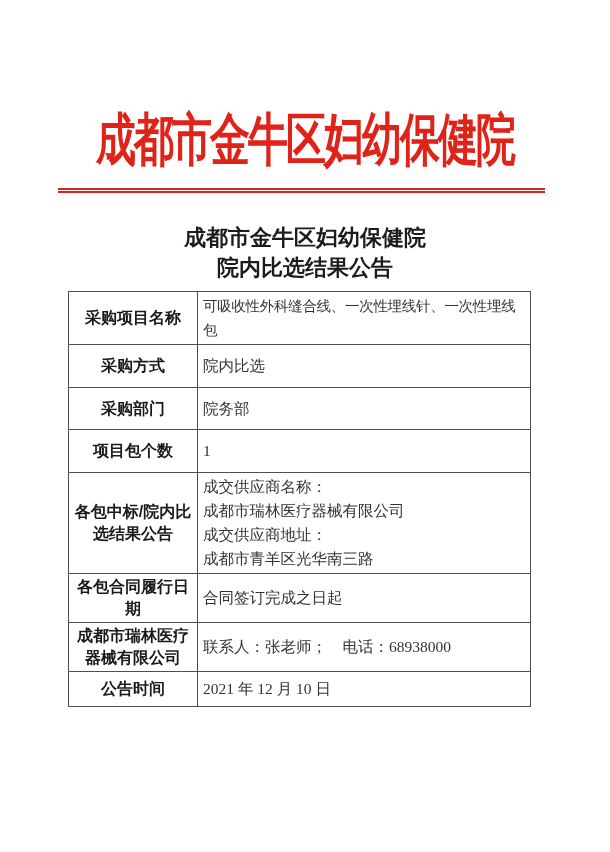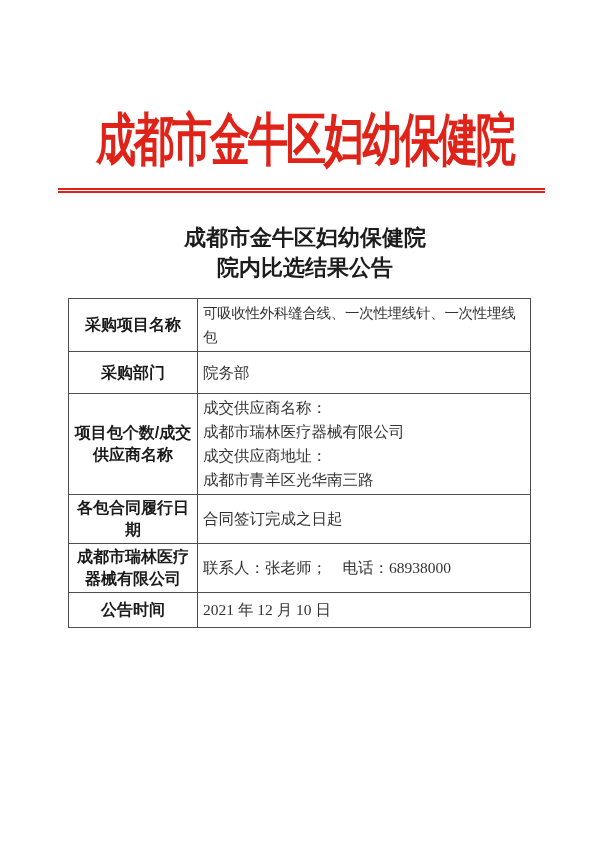--- a/index.html
+++ b/index.html
@@ -60,21 +60,21 @@
     font-family: "Liberation Serif", "DejaVu Serif", serif;
     font-weight: bold;
     font-size: 22px;
     line-height: 30px;
     color: #1c1c1c;
   }
 
   
   table.result-table {
     position: absolute;
-    top: 298px;
+    top: 291px;
     left: 68px;
     width: 462px;
     border-collapse: collapse;
     table-layout: fixed;
   }
   table.result-table td {
     border: 1px solid #4f4f4f;
     vertical-align: middle;
     padding: 2px 5px;
     box-sizing: border-box;
@@ -123,26 +123,34 @@
     <div>成都市金牛区妇幼保健院</div>
     <div>院内比选结果公告</div>
   </div>
 
   <table class="result-table">
     <tbody>
       <tr class="r1">
         <td class="lbl">采购项目名称</td>
         <td class="val tight">可吸收性外科缝合线、一次性埋线针、一次性埋线包</td>
       </tr>
+      <tr class="r2">
+        <td class="lbl">采购方式</td>
+        <td class="val">院内比选</td>
+      </tr>
       <tr class="r3">
         <td class="lbl">采购部门</td>
         <td class="val">院务部</td>
       </tr>
+      <tr class="r4">
+        <td class="lbl">项目包个数</td>
+        <td class="val">1</td>
+      </tr>
       <tr class="r5">
-        <td class="lbl">项目包个数/成交供应商名称</td>
+        <td class="lbl">各包中标/院内比选结果公告</td>
         <td class="val">
           <div>成交供应商名称：</div>
           <div>成都市瑞林医疗器械有限公司</div>
           <div>成交供应商地址：</div>
           <div>成都市青羊区光华南三路</div>
         </td>
       </tr>
       <tr class="r6">
         <td class="lbl">各包合同履行日期</td>
         <td class="val">合同签订完成之日起</td>

